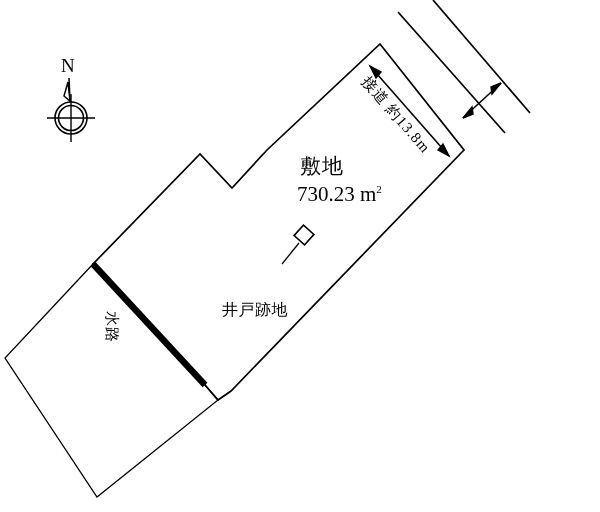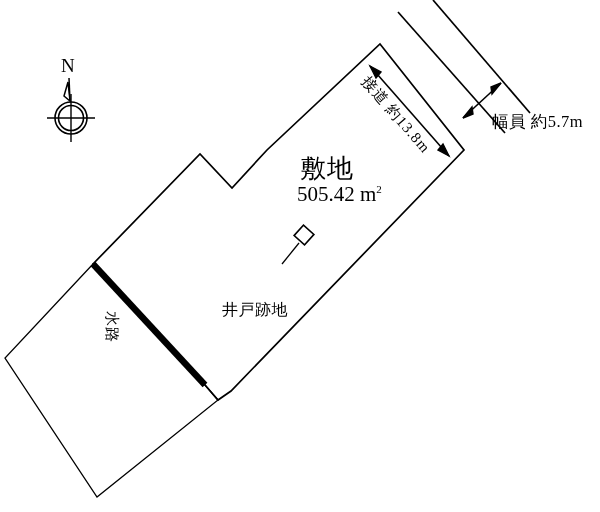--- a/index.html
+++ b/index.html
@@ -26,21 +26,21 @@
     width: 600px;
     height: 512px;
   }
   .lbl {
     position: absolute;
     color: #000000;
     white-space: nowrap;
     line-height: 1.05;
   }
   .site-name {
-    font-size: 26px;
+    font-size: 21px;
     letter-spacing: 1px;
   }
   .site-area {
     font-size: 21px;
     letter-spacing: 0px;
   }
   .site-area sup {
     font-size: 11px;
     vertical-align: super;
     line-height: 0;
@@ -109,23 +109,22 @@
       <line x1="71" y1="94" x2="71" y2="142" stroke="#000000" stroke-width="1.4"></line>
       <path d="M 68,82 L 70,101 L 64,96 Z" fill="none" stroke="#000000" stroke-width="1.5"></path>
       <line x1="69" y1="78" x2="70" y2="101" stroke="#000000" stroke-width="1.5"></line>
     </g>
 
   </svg>
 
   <div class="lbl compass-n" style="left:61px; top:56px;">N</div>
 
   <div class="lbl site-name" style="left:300px; top:155px;">敷地</div>
-  <div class="lbl site-area" style="left:297px; top:183px;"><span>505.42</span>&nbsp;<span>m</span><sup>2</sup></div>
+  <div class="lbl site-area" style="left:297px; top:183px;"><span>730.23</span>&nbsp;<span>m</span><sup>2</sup></div>
 
   <div class="lbl well-lbl" style="left:222px; top:258px;">井戸跡地</div>
 
-  <div class="lbl width-lbl" style="left:492px; top:113px;">幅員 約5.7m</div>
 
   <div class="lbl frontage-lbl" style="left:370px; top:74px; transform: rotate(49deg);">接道 約13.8m</div>
 
   <div class="lbl waterway-lbl" style="left:119px; top:311px; transform: rotate(90deg);">水路</div>
 
 </div>
 
 </body></html>

